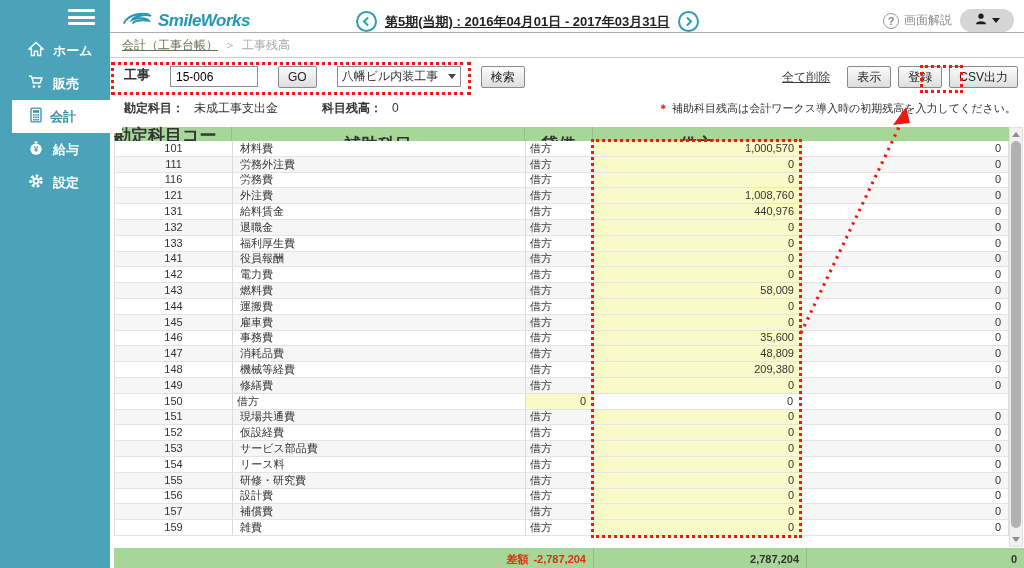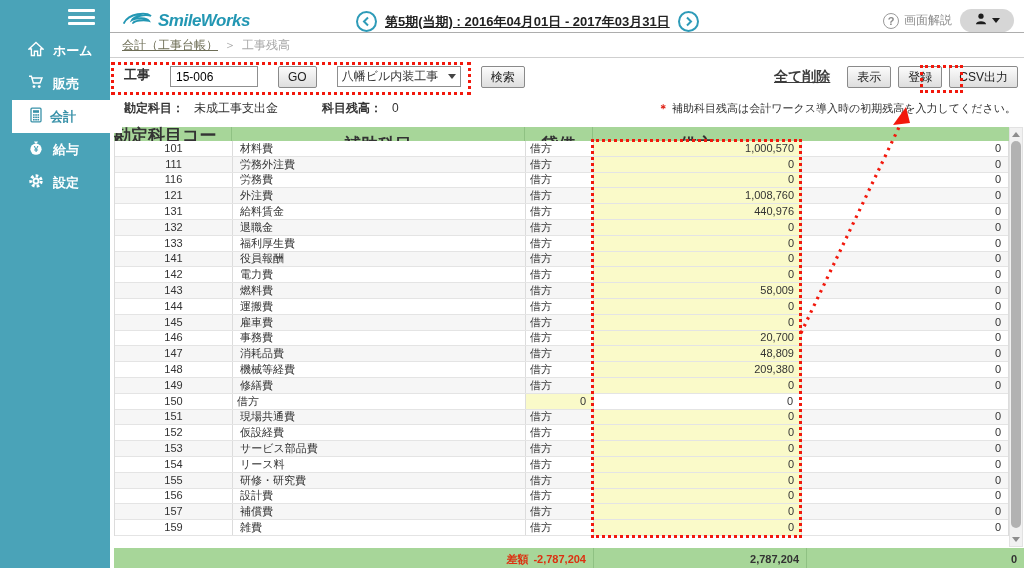--- a/index.html
+++ b/index.html
@@ -52,21 +52,21 @@
   .txt-input { width:88px; height:21px; border:1px solid #8f8f8f; font-size:12px; padding:0 5px; background:#fff; }
   .btn { height:22px; padding:0 9px; font-size:12px; color:#222;
          background:linear-gradient(#fcfcfc,#dedede); border:1px solid #8a8a8a;
          border-radius:2px; cursor:pointer; font-family:inherit; }
   .fake-select { width:124px; height:21px; border:1px solid #8f8f8f; background:#fff;
                  display:flex; align-items:center; font-size:12px; padding:0 4px; cursor:pointer; }
   .fake-select .sel-txt { flex:1; white-space:nowrap; overflow:hidden; }
   .sel-caret { width:0; height:0; border-left:4px solid transparent; border-right:4px solid transparent;
                border-top:5px solid #444; margin-left:2px; }
   .filter-right { position:absolute; right:6px; top:8px; display:flex; align-items:center; gap:7px; }
-  .link-del { font-size:14px; color:#3c3c3c; text-decoration:underline; margin-right:10px; cursor:pointer;font-weight:bold; }
+  .link-del { font-size:12px; color:#3c3c3c; text-decoration:underline; margin-right:10px; cursor:pointer; }
 
   
   .info-row { position:absolute; left:110px; top:96px; width:914px; height:24px;
               display:flex; align-items:center; font-size:12px; }
   .info-left { display:flex; align-items:center; margin-left:14px; }
   .lbl { font-weight:bold; }
   .val { margin-left:10px; }
   .gap40 { width:44px; }
   .note { margin-left:auto; margin-right:8px; font-size:11px; color:#333; }
   .note .star { color:#e0261a; font-weight:bold; }
@@ -356,21 +356,21 @@
       <div class="c code">145</div>
       <div class="c name">雇車費</div>
       <div class="c dc">借方</div>
       <div class="c debit">0</div>
       <div class="c credit">0</div>
     </div>
     <div class="trow">
       <div class="c code">146</div>
       <div class="c name">事務費</div>
       <div class="c dc">借方</div>
-      <div class="c debit">20,700</div>
+      <div class="c debit">35,600</div>
       <div class="c credit">0</div>
     </div>
     <div class="trow alt">
       <div class="c code">147</div>
       <div class="c name">消耗品費</div>
       <div class="c dc">借方</div>
       <div class="c debit">48,809</div>
       <div class="c credit">0</div>
     </div>
     <div class="trow">

